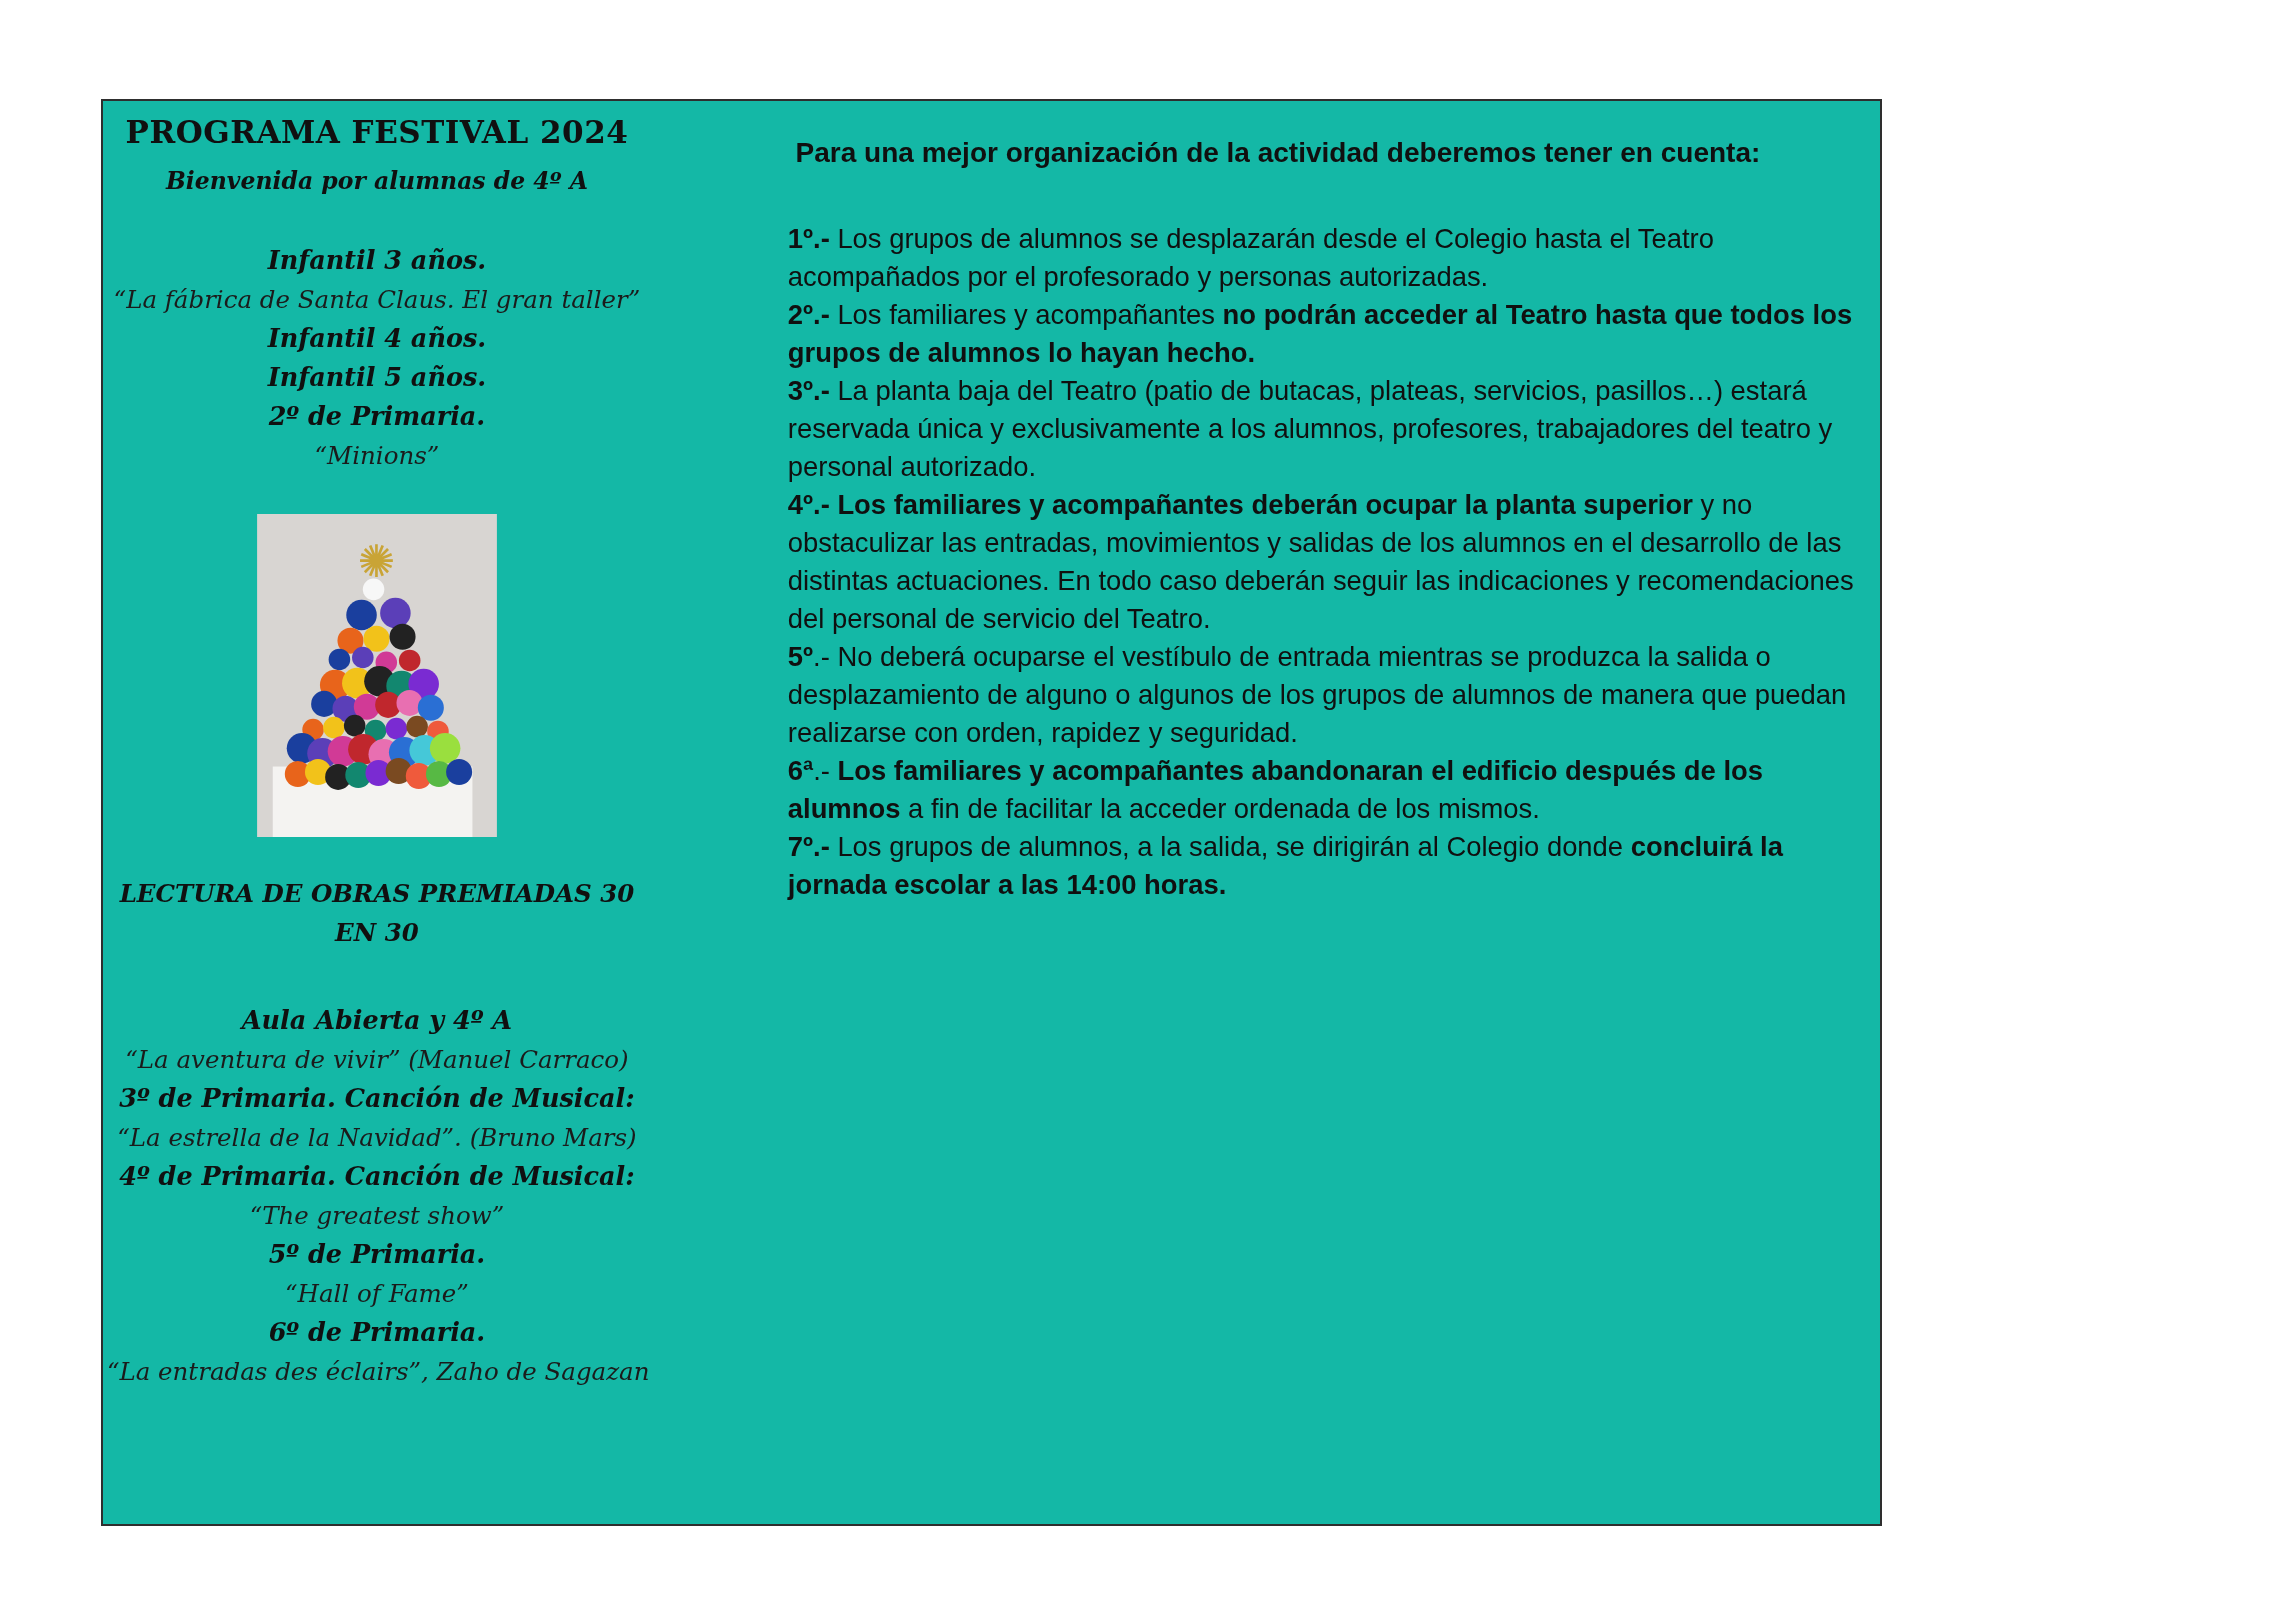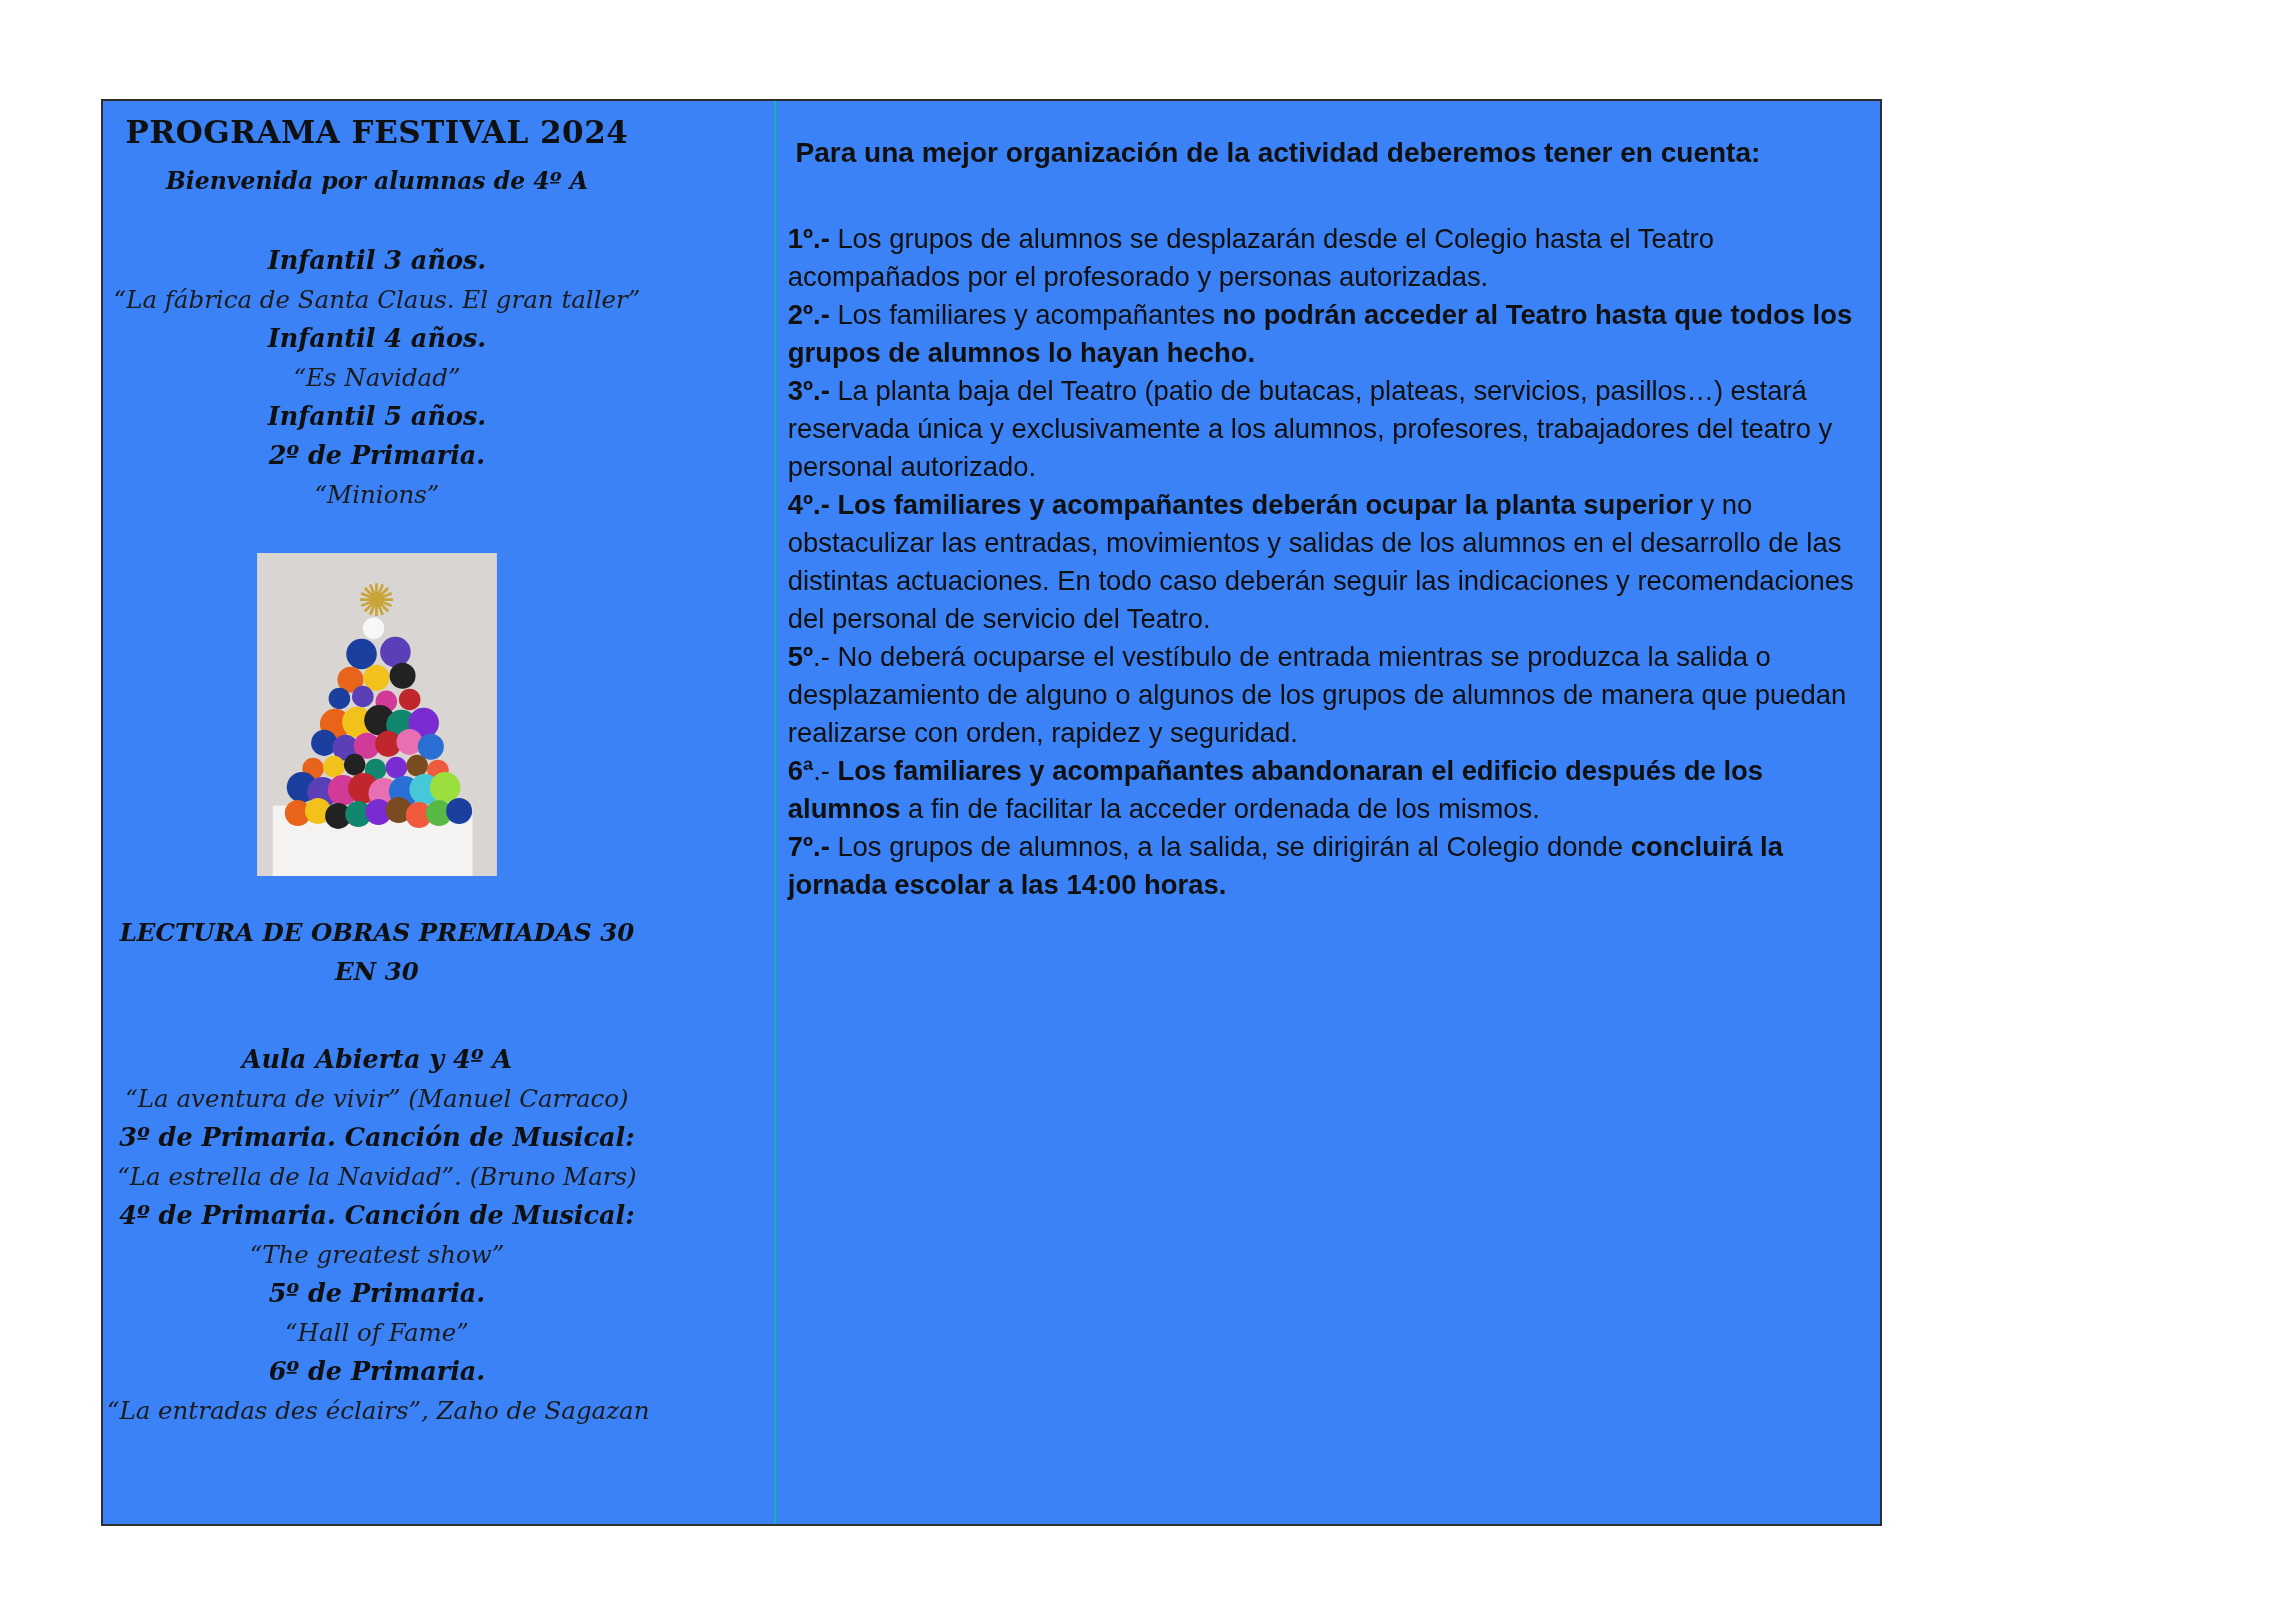--- a/index.html
+++ b/index.html
@@ -3,21 +3,21 @@
 <meta charset="utf-8">
 <style>
   html,body{margin:0;padding:0;}
   body{
     width:2293px;height:1621px;position:relative;background:#ffffff;
     font-family:"Liberation Sans","DejaVu Sans",sans-serif;color:#101010;
     overflow:hidden;
   }
   .doc-box{
     position:absolute;left:101px;top:99px;width:1781px;height:1427px;
-    border:2px solid #2e2e2e;box-sizing:border-box;background:#3b82f6;
+    border:2px solid #2e2e2e;box-sizing:border-box;background:#14b8a6;
   }
   
   .cell-left{
     position:absolute;left:0;top:0;width:671px;height:100%;box-sizing:border-box;
     padding:11.8px 127px 0 3.9px;text-align:center;
     font-family:"DejaVu Serif","Liberation Serif",serif;
   }
   .l-title{font-size:31px;font-weight:bold;line-height:39px;letter-spacing:0.5px;}
   .l-sub{font-size:23.5px;font-weight:bold;font-style:italic;line-height:33px;margin-top:13.7px;}
   .prog{margin-top:43px;}
@@ -46,21 +46,20 @@
 <div class="doc-box">
 
   <div class="cell-left">
     <div class="l-title">PROGRAMA FESTIVAL 2024</div>
     <div class="l-sub">Bienvenida por alumnas de 4º A</div>
 
     <div class="prog" id="prog1">
         <div class="line h">Infantil 3 años.</div>
         <div class="line q">“La fábrica de Santa Claus. El gran taller”</div>
         <div class="line h">Infantil 4 años.</div>
-        <div class="line q">“Es Navidad”</div>
         <div class="line h">Infantil 5 años.</div>
         <div class="line h">2º de Primaria.</div>
         <div class="line q">“Minions”</div>
       </div>
 
     <div class="tree-wrap">
       <svg id="treeSvg" width="240" height="323" viewBox="0 0 245 330">
           <rect x="0" y="0" width="245" height="330" fill="#d8d5d2"></rect>
           <ellipse cx="120" cy="260" rx="76" ry="8" fill="#c7c4c0"></ellipse>
           <rect x="16" y="258" width="204" height="72" fill="#f4f3f1"></rect>

